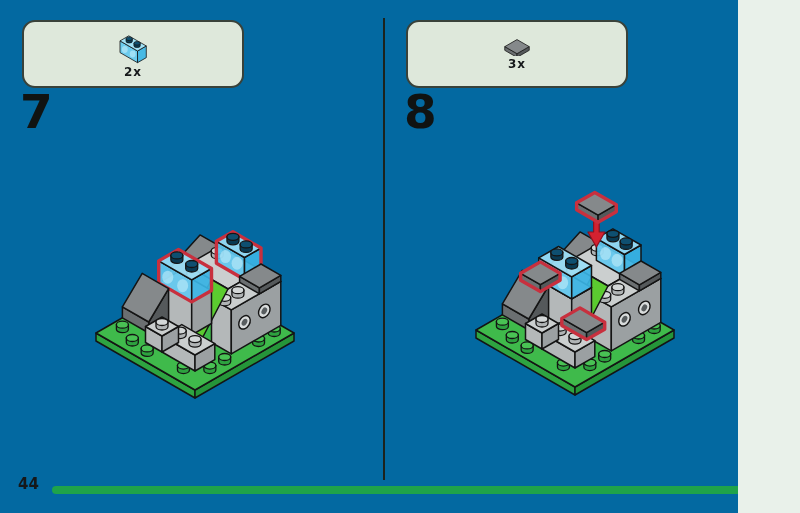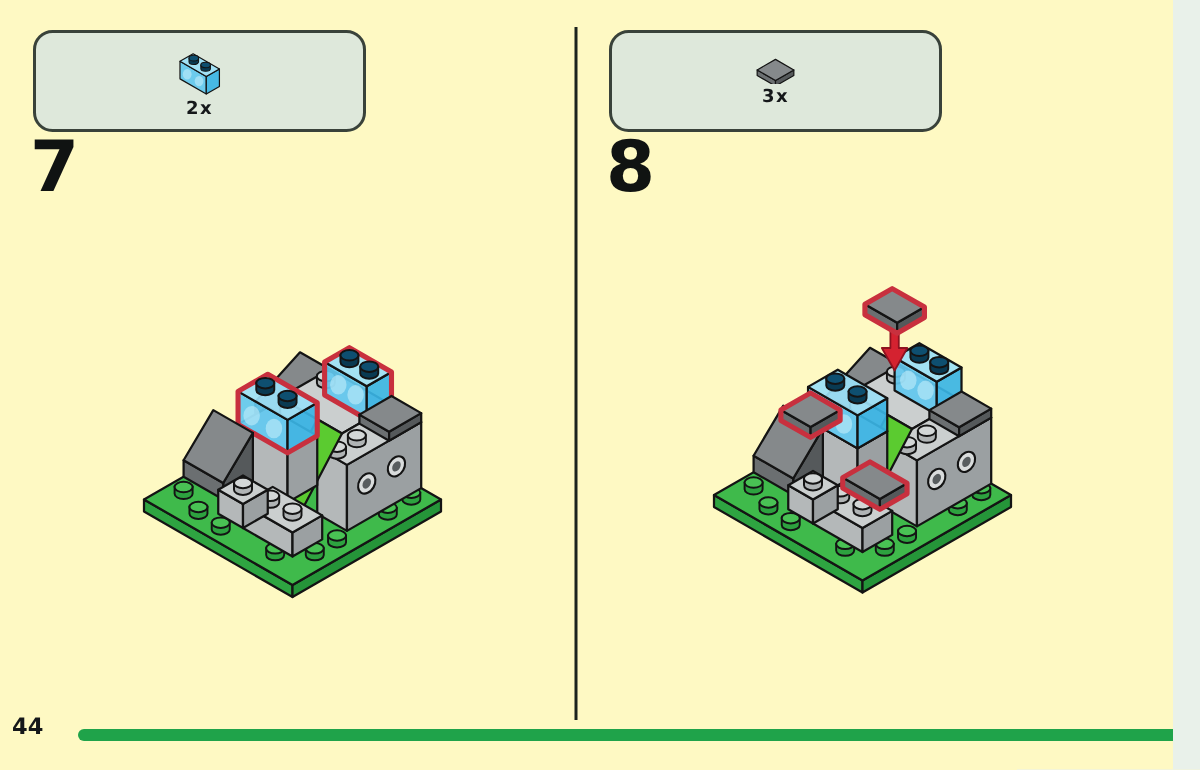--- a/index.html
+++ b/index.html
@@ -1,25 +1,25 @@
 <!DOCTYPE html>
 <html><head>
 <meta charset="utf-8">
 <style>
   html,body{margin:0;padding:0;background:#e9f1ea;font-family:"DejaVu Sans",sans-serif;}
-  #page{position:relative;width:738px;height:513px;background:#fef9c3;overflow:hidden;padding-left:44px;}
+  #page{position:relative;width:738px;height:513px;background:#0369a1;overflow:hidden;}
   .callout{position:absolute;top:20px;width:222px;height:68px;box-sizing:border-box;
     border:2px solid #39423a;border-radius:13px;background:#dee8db;
     display:flex;flex-direction:column;align-items:center;justify-content:center;}
   .callout .part-icon{display:block;}
   .count{font-size:12px;font-weight:bold;color:#15181a;letter-spacing:1px;margin-top:1px;}
   .stepnum{position:absolute;top:86px;font-size:47px;line-height:1.1;font-weight:bold;color:#101312;}
   .fig{position:absolute;}
   .divider{position:absolute;left:383px;top:18px;width:2px;height:462px;background:#1c231d;}
-  .pagenum{position:absolute;left:8px;top:475px;font-size:15px;font-weight:bold;color:#15181a;}
+  .pagenum{position:absolute;left:18px;top:475px;font-size:15px;font-weight:bold;color:#15181a;}
   .progress{position:absolute;left:52px;top:486px;width:748px;height:8px;background:#1fa34a;border-radius:4px 0 0 4px;}
 </style>
 </head>
 <body>
 
 <div id="page">
 
   <div class="panel">
     <div class="callout" style="left:22px;">
       <svg class="part-icon" width="30" height="34" viewBox="-20 -33 56 64" id="icon7">

